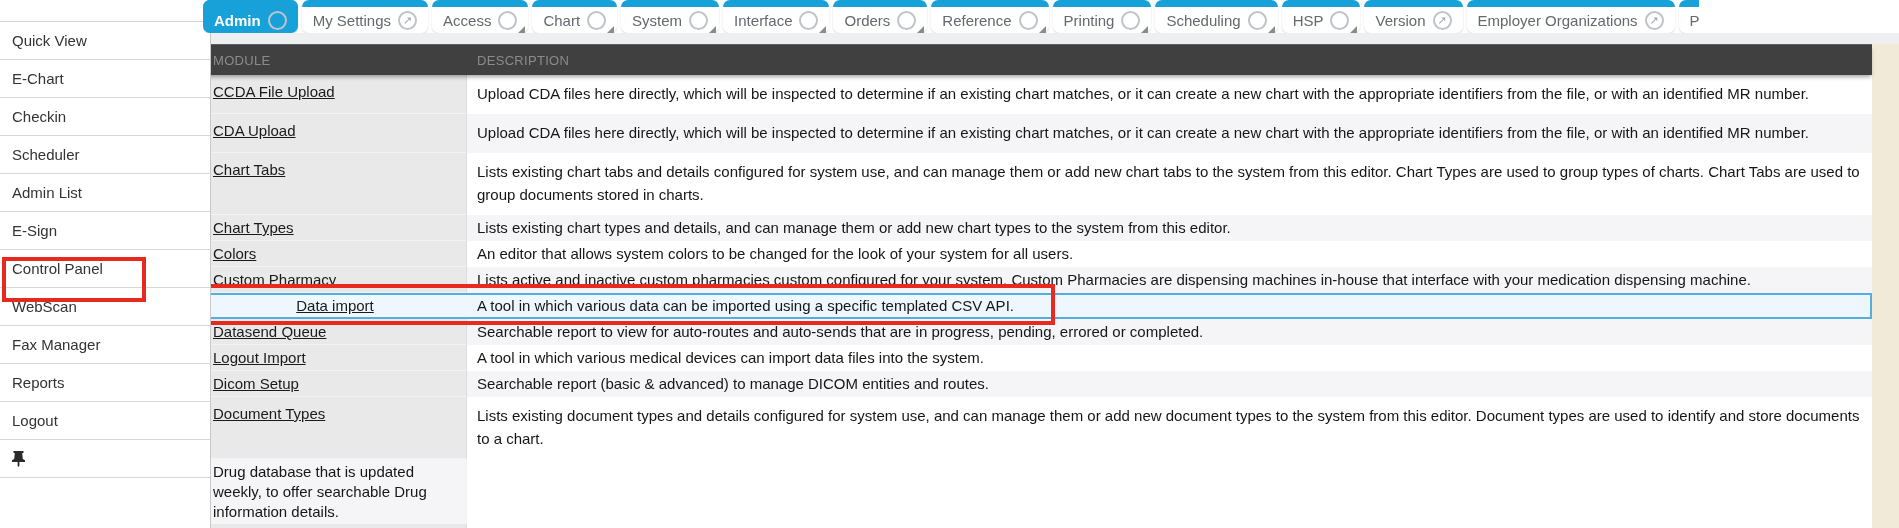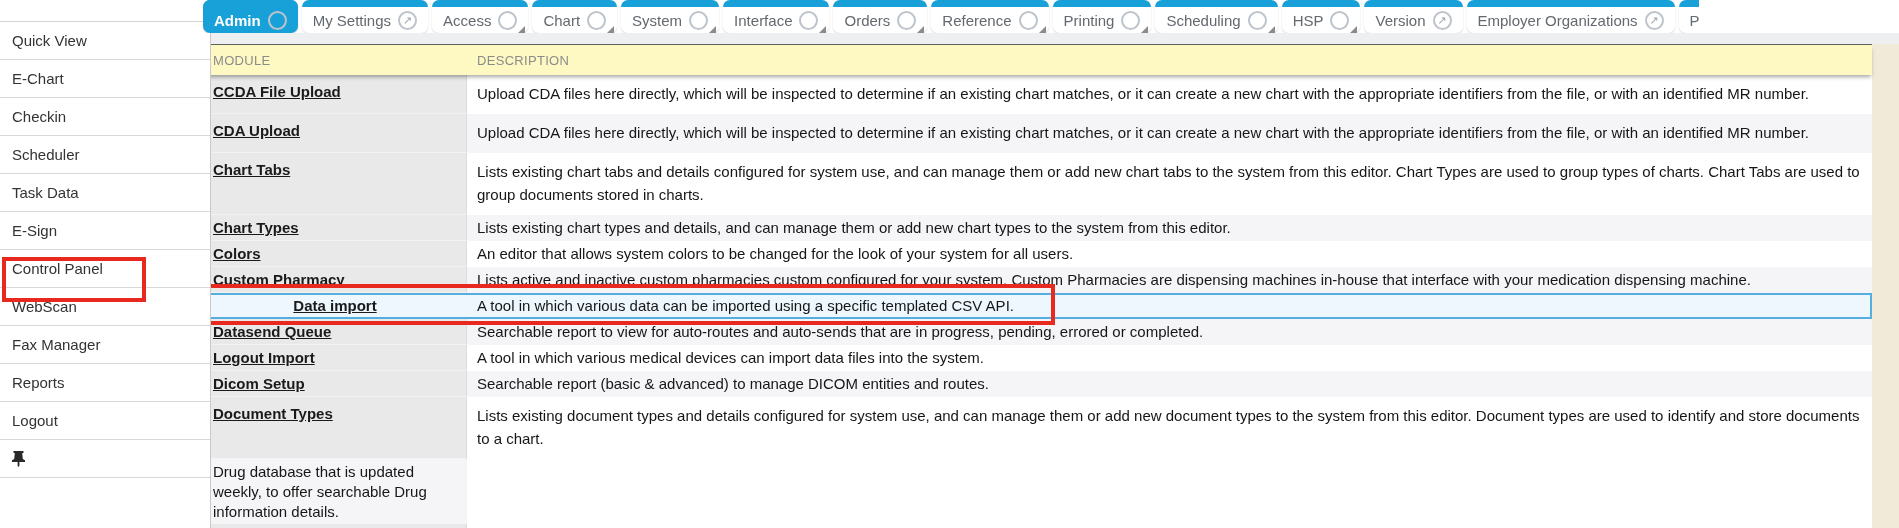--- a/index.html
+++ b/index.html
@@ -38,32 +38,32 @@
   .tab.dd::after { content:''; position:absolute; right:3px; bottom:0;
                    border-left:7px solid transparent; border-bottom:7px solid #8b8b8b; }
   .circ { width:19px; height:19px; border:2px solid #bdc4cb; border-radius:50%;
           color:#99a1a9; font-size:11px; line-height:1; display:inline-flex;
           align-items:center; justify-content:center; font-weight:normal; flex:0 0 auto; }
 
   
   .panel { position:absolute; left:203px; top:44px; width:1669px; bottom:0;
            background:#fff; border-top:1px solid #616161; z-index:3;
            display:flex; flex-direction:column; }
-  .thead { display:grid; grid-template-columns:264px 1fr; height:30px; background:#fef9c3;
+  .thead { display:grid; grid-template-columns:264px 1fr; height:30px; background:#404040;
            box-shadow:0 3px 4px -1px rgba(0,0,0,.35); position:relative; z-index:2; flex:0 0 auto; }
   .th { display:flex; align-items:center; padding:0 10px; color:#8b8b8b; font-size:13px; letter-spacing:.3px; }
   .tbody { flex:1; display:flex; flex-direction:column; position:relative; z-index:1; }
   .trow { display:grid; grid-template-columns:264px 1fr; position:relative; }
   .td { padding:3px 9px 2px 10px; font-size:15px; line-height:20px; }
   .td-mod { background:#e9e9e9; border-right:1px solid #dcdcdc; border-bottom:1px solid #f2f2f2; }
   .td-desc { color:#161616; background:#fff; }
   .trow.alt .td-desc { background:#f5f5f8; }
   .trow.tall .td { padding-top:7px; padding-bottom:9px; }
   .trow.tall .td-desc { line-height:23px; }
-  .mod-link { color:#1a1a1a; text-decoration:underline; cursor:pointer;font-weight:bold; }
+  .mod-link { color:#1a1a1a; text-decoration:underline; cursor:pointer; }
   .trow.selected .td-mod, .trow.selected .td-desc { background:#eef7fd; }
   .trow.selected .td-mod { border-right-color:transparent;text-align:center; }
   .trow.selected::after { content:''; position:absolute; inset:0; border:2px solid #54aede; pointer-events:none; }
   .filler { flex:1; display:grid; grid-template-columns:264px 1fr; }
   .filler .fill-mod { background:#e9e9e9; border-right:1px solid #dcdcdc; }
 
   .pin-svg { display:block; }
 </style>
 </head>
 <body>
@@ -85,21 +85,21 @@
   </div>
       <div class="side-item">
     <span class="side-label">Checkin</span>
 
   </div>
       <div class="side-item">
     <span class="side-label">Scheduler</span>
 
   </div>
       <div class="side-item">
-    <span class="side-label">Task Data</span>
+    <span class="side-label">Admin List</span>
 
   </div>
       <div class="side-item">
     <span class="side-label">E-Sign</span>
 
   </div>
       <div class="side-item">
     <span class="side-label">Control Panel</span>
     <div class="red-frame side"></div>
   </div>

